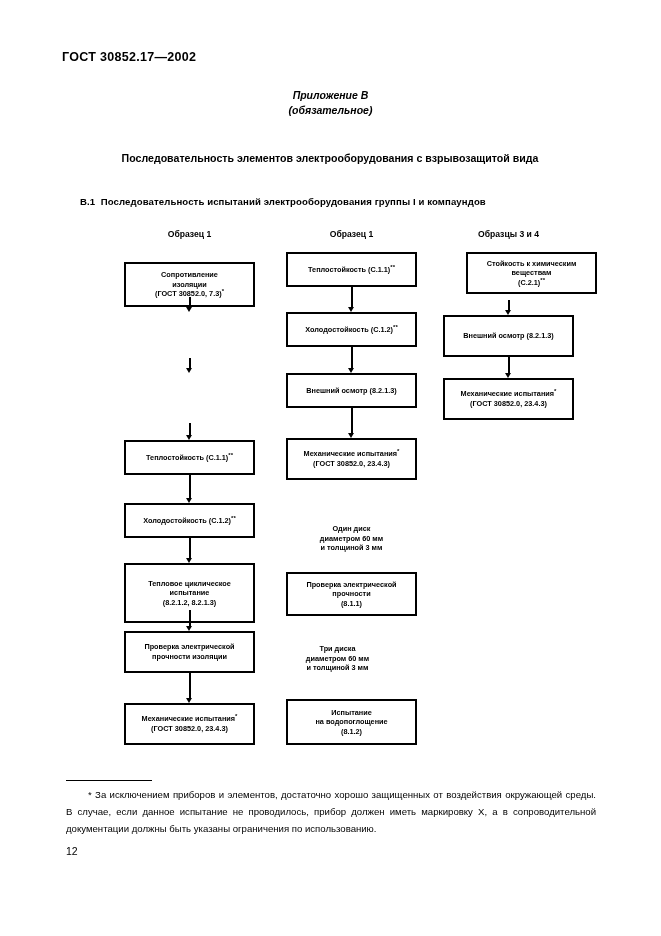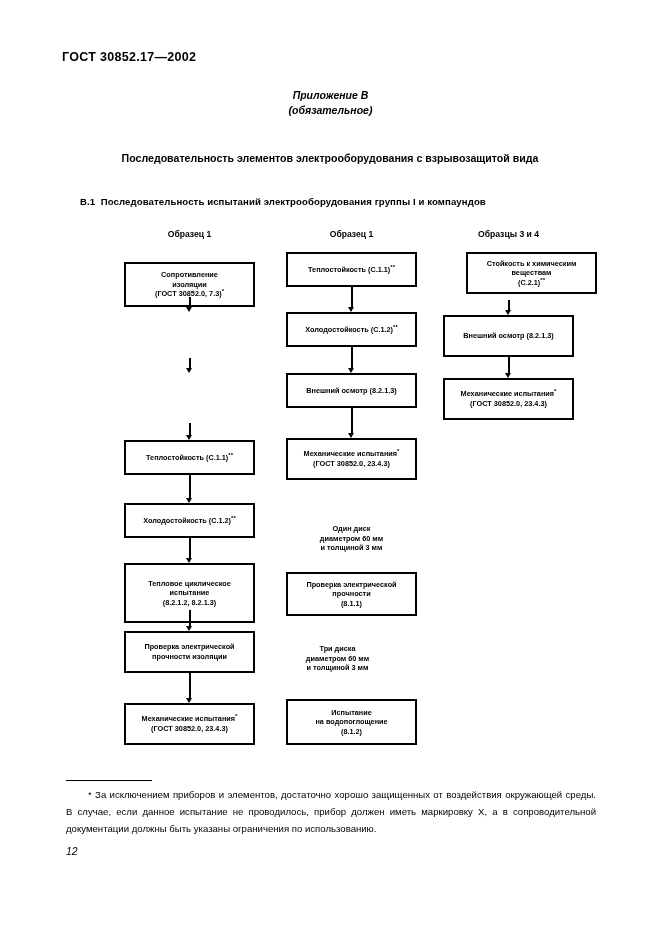--- a/index.html
+++ b/index.html
@@ -146,21 +146,20 @@
     text-align: justify;
   }
   .footnotes p { margin: 0; text-indent: 22px; }
   .footnotes p + p { margin-top: 0px; }
 
   .page-num {
     position: absolute;
     left: 66px;
     top: 845px;
     font-size: 10.5px;
-    font-style: italic;
   }
 </style>
 </head>
 <body>
 
 <div class="page">
 
   <div class="doc-header">ГОСТ 30852.17—2002</div>
 
   <div class="annex-block">

